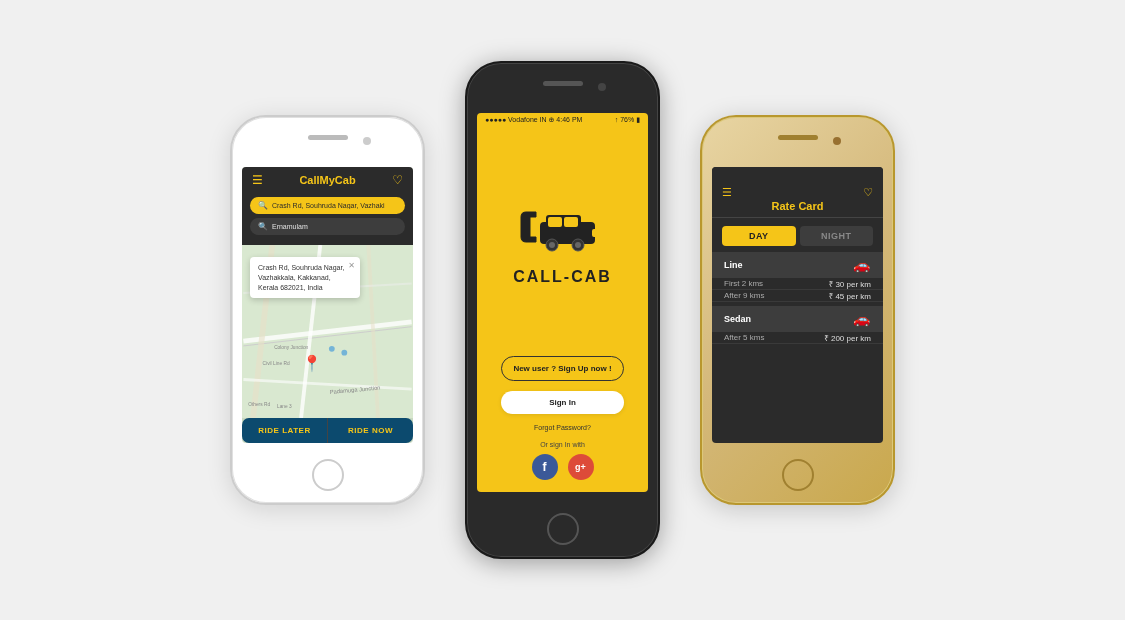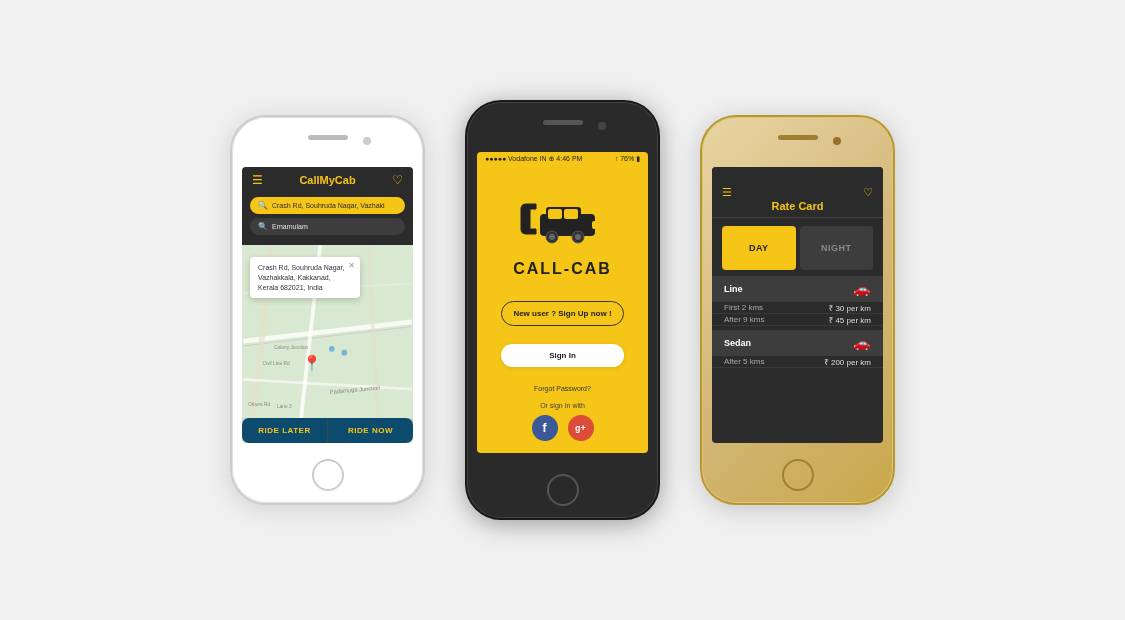--- a/index.html
+++ b/index.html
@@ -37,21 +37,21 @@
       align-items: center;
       position: relative;
     }
 
     
     .phone-dark .phone-body {
       background: #2a2a2a;
       border: 2px solid #1a1a1a;
       border-radius: 36px;
       width: 195px;
-      height: 420px;
+      height: 498px;
       padding: 50px 10px 65px;
       box-shadow: 0 4px 24px rgba(0,0,0,0.35), inset 0 0 0 1px #444;
       display: flex;
       flex-direction: column;
       align-items: center;
       position: relative;
     }
 
     
     .phone-gold .phone-body {
@@ -263,21 +263,21 @@
       color: #222;
       letter-spacing: 2px;
       margin-top: 6px;
     }
 
     .login-buttons {
       width: 100%;
       padding: 0 24px 8px;
       display: flex;
       flex-direction: column;
-      gap: 18px;
+      gap: 10px;
     }
 
     .btn-signup {
       background: #f5c518;
       border: 1.5px solid #333;
       border-radius: 20px;
       padding: 7px;
       text-align: center;
       font-size: 8px;
       font-weight: 600;
@@ -352,21 +352,21 @@
     .rc-hamburger { color: #f5c518; font-size: 11px; }
 
     .rc-tabs {
       display: flex;
       flex-shrink: 0;
       padding: 8px 10px 0;
       gap: 4px;
     }
     .rc-tab {
       flex: 1;
-      padding: 17px;
+      padding: 5px;
       text-align: center;
       font-size: 9px;
       font-weight: 700;
       border-radius: 4px;
       letter-spacing: 0.5px;
     }
     .rc-tab-active {
       background: #f5c518;
       color: #222;
     }

